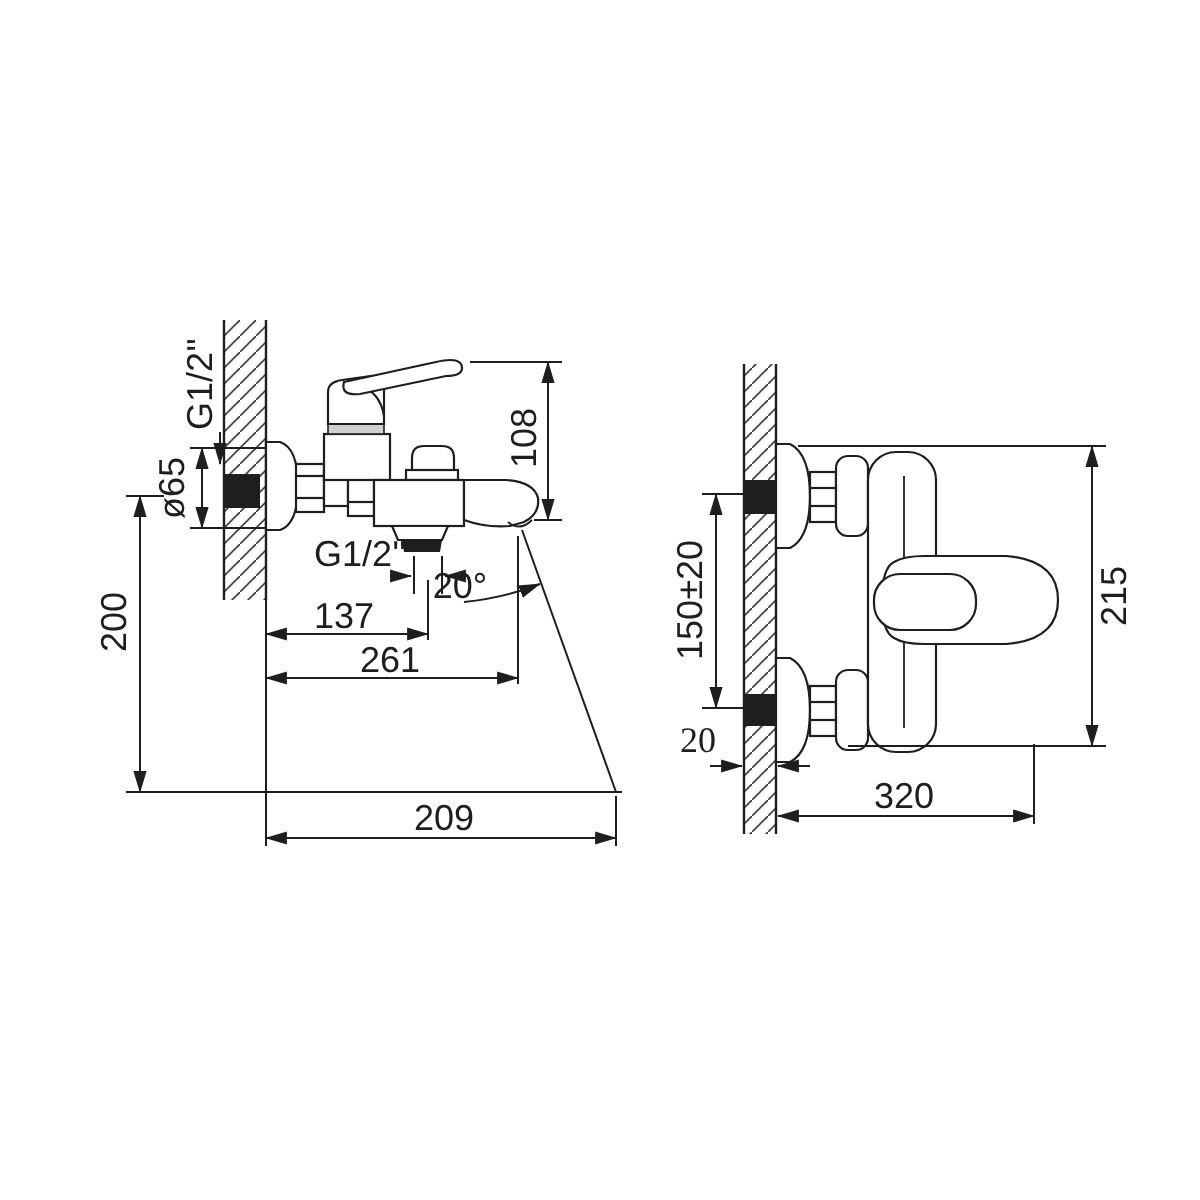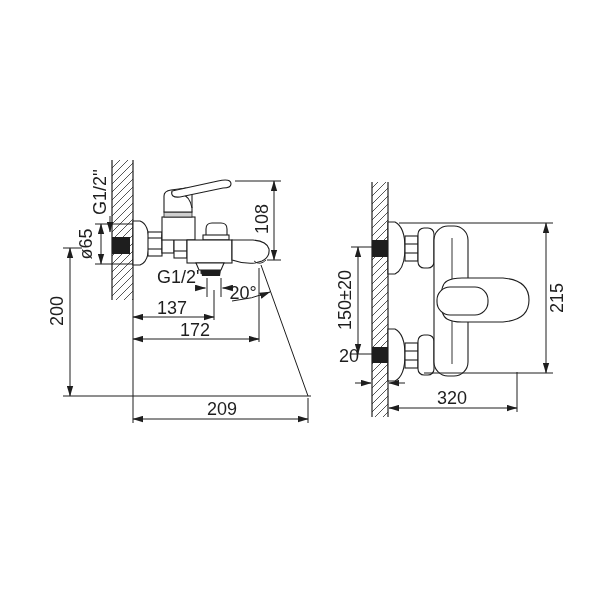--- a/index.html
+++ b/index.html
@@ -145,22 +145,22 @@
       </g>
     </g>
   </svg>
 
   <div class="dim-label vert" style="left:100px;top:192px;">G1/2''</div>
   <div class="dim-label vert" style="left:86px;top:244px;">ø65</div>
   <div class="dim-label vert" style="left:57px;top:311px;">200</div>
   <div class="dim-label vert" style="left:262px;top:219px;">108</div>
   <div class="dim-label" style="left:180px;top:277px;">G1/2''</div>
   <div class="dim-label" style="left:172px;top:308px;">137</div>
-  <div class="dim-label" style="left:195px;top:330px;">172</div>
-  <div class="dim-label" style="left:243px;top:293px;">20°</div>
+  <div class="dim-label" style="left:195px;top:330px;">261</div>
+  <div class="dim-label" style="left:230px;top:293px;">20°</div>
   <div class="dim-label" style="left:222px;top:409px;">209</div>
 
   <div class="dim-label vert" style="left:345px;top:300px;">150±20</div>
-  <div class="dim-label" style="left:349px;top:356px;">20</div>
+  <div class="dim-label" style="left:349px;top:370px;font-family:Liberation Serif, serif;">20</div>
   <div class="dim-label" style="left:452px;top:398px;">320</div>
   <div class="dim-label vert" style="left:557px;top:298px;">215</div>
 
 </div>
 
 </body></html>

